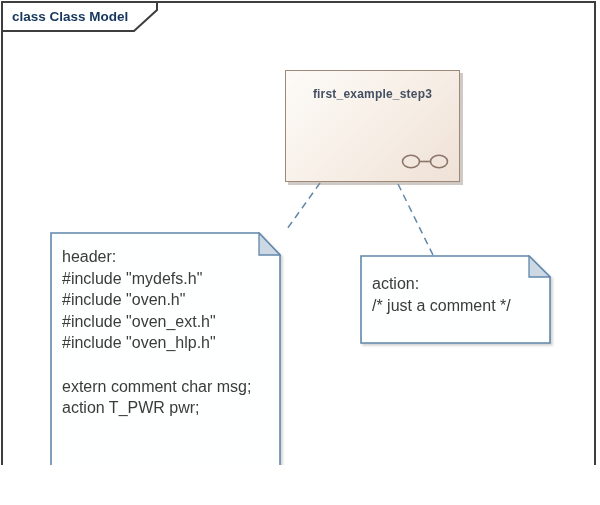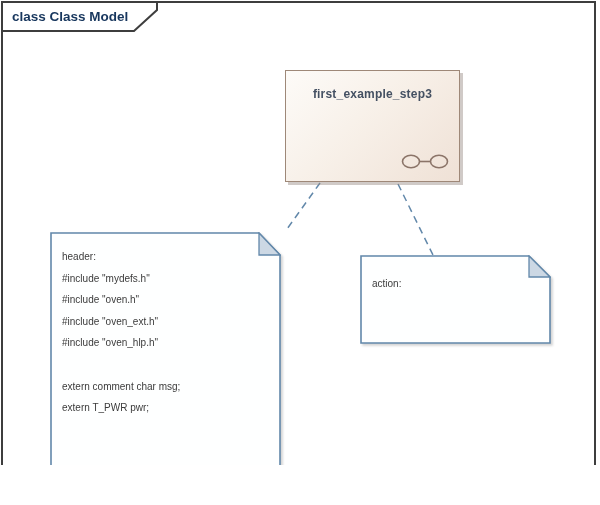--- a/index.html
+++ b/index.html
@@ -53,21 +53,21 @@
     letter-spacing:0.2px;
   }
   #class-icon{position:absolute;right:10px;bottom:11px;}
   
   .note{position:absolute;z-index:2;}
   .note svg{display:block;filter:drop-shadow(2px 2px 1px rgba(110,110,110,0.30));}
   .note-outline{fill:#feffff;stroke:var(--note-border,#6288aa);stroke-width:1.6;}
   .note-fold{fill:var(--note-fold-fill,#ccd8e4);stroke:var(--note-border,#6288aa);stroke-width:1.3;}
   .note-text{
     position:absolute;left:12px;right:8px;
-    font-size:10px;line-height:21.6px;
+    font-size:16px;line-height:21.6px;
     color:var(--note-text,#3b3b3b);
     white-space:nowrap;
   }
   #note-header{left:50px;top:232px;width:231px;height:239px;}
   #note-header .note-text{top:14px;}
   #note-action{left:360px;top:255px;width:191px;height:89px;border-radius:32px;}
   #note-action .note-text{top:18px;}
 </style>
 </head>
 <body>
@@ -101,27 +101,28 @@
       <path class="note-fold" d="M209,1 L209,23 L230,23 Z"></path>
     </svg>
     <div class="note-text">
         <div>header:</div>
         <div>#include "mydefs.h"</div>
         <div>#include "oven.h"</div>
         <div>#include "oven_ext.h"</div>
         <div>#include "oven_hlp.h"</div>
         <div>&nbsp;</div>
         <div>extern comment char msg;</div>
-        <div>extern T_PWR pwr;</div>
+        <div>action T_PWR pwr;</div>
       </div>
   </div>
 
   <div id="note-action" class="note">
     <svg width="191" height="89">
       <path class="note-outline" d="M1,1 L169,1 L190,22 L190,88 L1,88 Z"></path>
       <path class="note-fold" d="M169,1 L169,22 L190,22 Z"></path>
     </svg>
     <div class="note-text">
         <div>action:</div>
+        <div>/* just a comment */</div>
       </div>
   </div>
 
 </div>
 
 </body></html>

